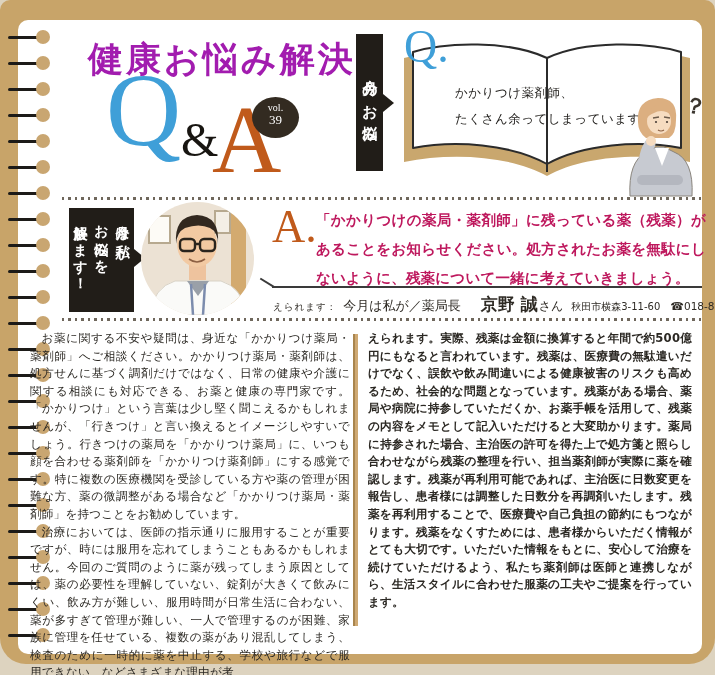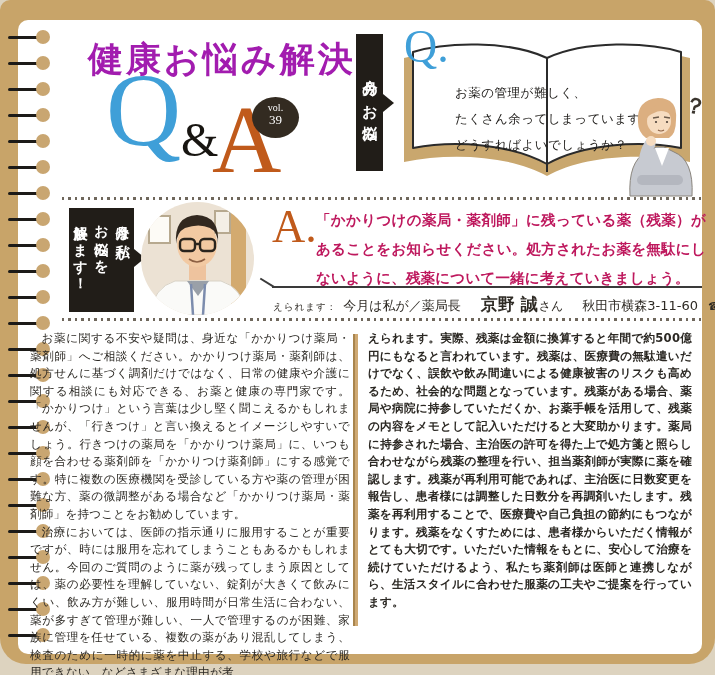--- a/index.html
+++ b/index.html
@@ -44,21 +44,21 @@
   .photo { position:absolute; left:141px; top:202px; width:113px; height:113px; border-radius:50%; overflow:hidden; }
   .a-mark { position:absolute; left:272px; top:204px; font-family:"Liberation Serif","DejaVu Serif",serif; font-size:46px; line-height:1; color:#c05a1b; }
   .answer-text { position:absolute; left:316px; top:206px; width:390px; font-size:14.5px; font-weight:700; color:#be185d; line-height:29px; text-align:justify; letter-spacing:0.2px; }
   .credit-rule { position:absolute; left:272px; top:286px; width:430px; height:1.5px; background:#3a3a3a; }
   .credit-tick { position:absolute; left:258px; top:286px; width:16px; height:1.5px; background:#3a3a3a; transform:rotate(32deg); transform-origin:right center; }
   .credit { position:absolute; left:273px; top:293px; display:flex; align-items:baseline; color:#2e2a24; white-space:nowrap; }
   .credit .c-label { font-size:9.5px; letter-spacing:1px; margin-right:6px; }
   .credit .c-org { font-size:13px; }
   .credit .c-name { font-size:17px; font-weight:700; margin-left:20px; }
   .credit .c-suffix { font-size:12px; margin-left:1px; }
-  .credit .c-addr { font-size:13px; margin-left:19px; }
+  .credit .c-addr { font-size:10px; margin-left:8px; }
   .credit .c-phone-icon { font-size:11px; margin-left:10px; }
   .credit .c-phone { font-size:10.5px; }
 
   
   .col { position:absolute; top:330px; font-size:11.6px; line-height:17.6px; color:#2b2823; text-align:justify; letter-spacing:0.2px; }
   .col p { text-indent:1em; }
   .col p.noindent { text-indent:0;font-weight:bold; }
   .col-left { left:30px; width:320px; }
   .col-right { left:368px; width:324px; }
   .col-divider { position:absolute; left:353px; top:334px; width:5px; height:292px; background:#cfa973; border-left:2px solid #a9854d; }
@@ -182,23 +182,22 @@
   <div class="book-wrap">
     <svg width="315" height="156" viewBox="0 0 315 156">
       <path d="M157,32 C120,12 52,14 14,24 L14,128 C62,118 122,122 157,142 C192,122 252,118 300,128 L300,24 C262,14 194,12 157,32 Z" fill="#c9a76e"></path>
       <path d="M157,24 C119,6 55,8 23,18 L23,114 C65,106 121,110 157,130 Z" fill="#ffffff" stroke="#2b2b2b" stroke-width="2" stroke-linejoin="round"></path>
       <path d="M157,24 C195,6 259,8 291,18 L291,114 C249,106 193,110 157,130 Z" fill="#ffffff" stroke="#2b2b2b" stroke-width="2" stroke-linejoin="round"></path>
       <path d="M157,24 L157,31 M157,130 L157,138" stroke="#2b2b2b" stroke-width="2"></path>
     </svg>
   </div>
   <div class="q-mark">Q.</div>
   <div class="question-text">
-    <div>お薬の管理が難しく、</div>
+    <div>かかりつけ薬剤師、</div>
     <div>たくさん余ってしまっています。</div>
-    <div>どうすればよいでしょうか？</div>
   </div>
 
   <div class="woman">
     <svg width="100" height="110" viewBox="0 0 100 110">
       <path d="M18,108 Q16,74 34,64 L44,59 52,59 62,64 Q82,72 80,108 Z" fill="#c7cad1" stroke="#8a857d" stroke-width="1"></path>
       <path d="M43,60 L50,78 57,60 Z" fill="#ffffff"></path>
       <path d="M26,34 Q24,12 46,10 Q66,10 64,32 Q64,46 57,50 L34,50 Q26,44 26,34 Z" fill="#dcaf80"></path>
       <ellipse cx="47" cy="33" rx="12" ry="13" fill="#f6dcc0"></ellipse>
       <path d="M34,26 Q40,14 58,18 Q61,21 60,27 Q50,20 42,25 Q36,27 34,32 Z" fill="#dcaf80"></path>
       <path d="M41,30 l6,-1 M52,29 l6,1" stroke="#6b5a4a" stroke-width="1.4" fill="none"></path>

